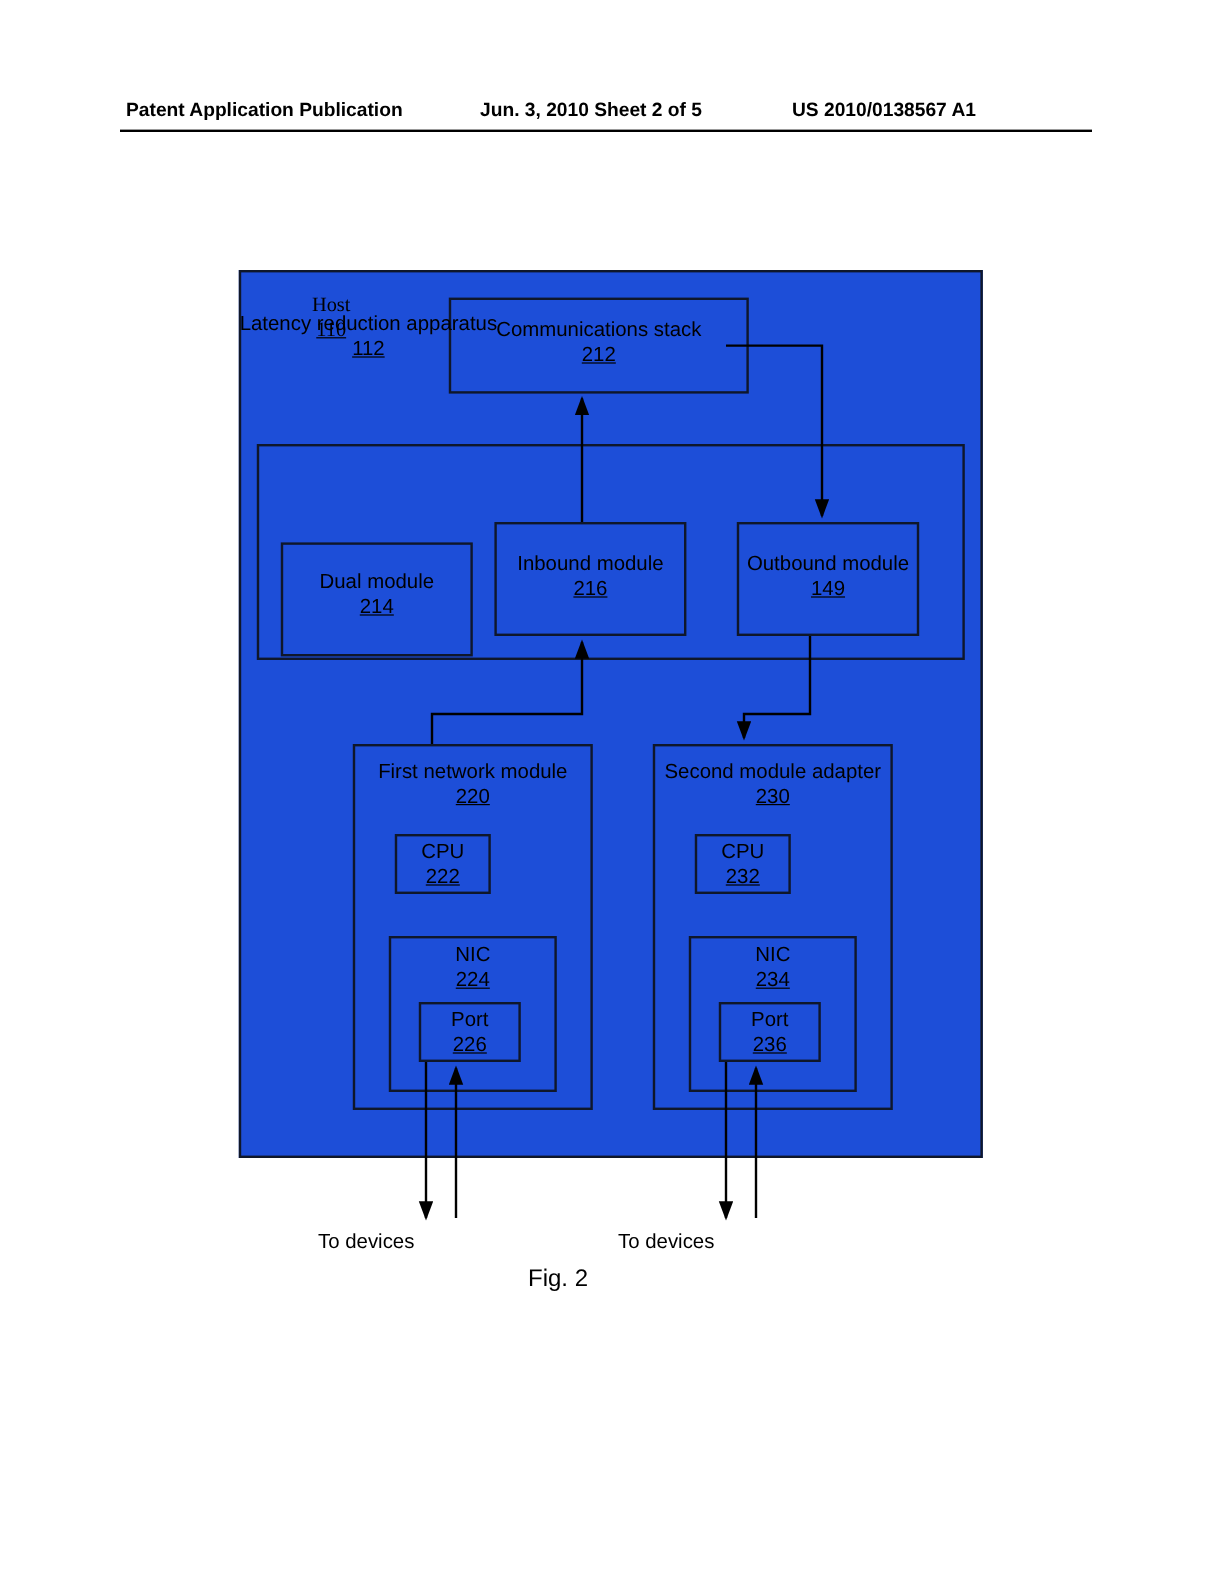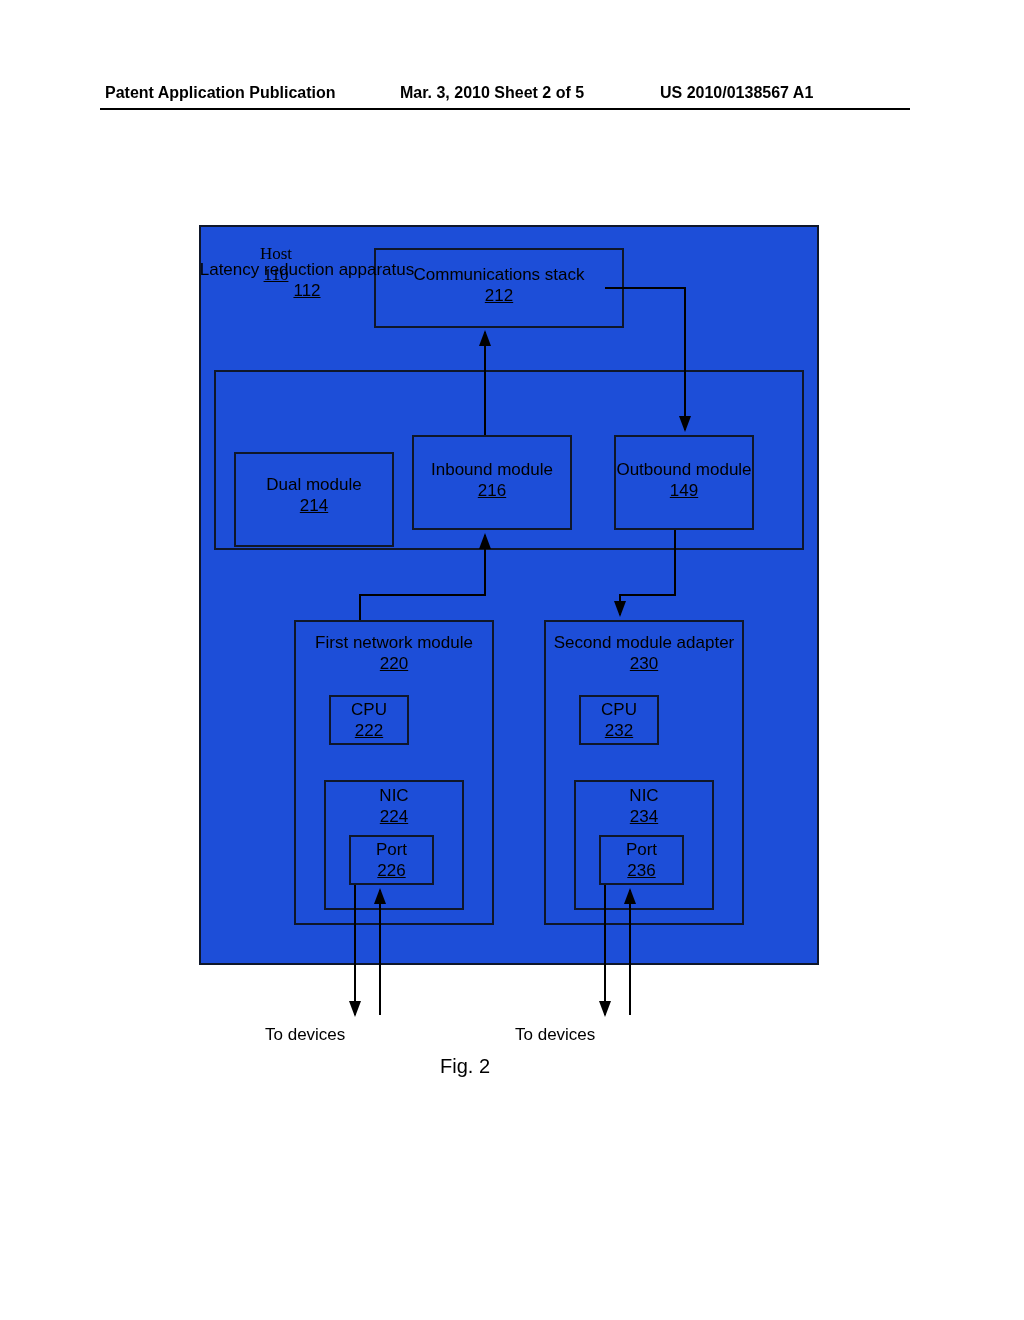--- a/index.html
+++ b/index.html
@@ -52,21 +52,21 @@
     line-height: 1.25;
     font-size: 17px;
   }
   .ref { text-decoration: underline; }
   .host-label { position: absolute; left: 56px; top: 18px; width: 80px; font-family: Liberation Serif, serif; }
   .comm-stack { left: 175px; top: 23px; width: 250px; height: 80px; padding-top: 14px; }
   .apparatus { left: 15px; top: 145px; width: 590px; height: 180px; }
   .apparatus-label { position: absolute; left: 12px; top: 8px; width: 230px; margin-top: 26px; }
   .dual-mod { left: 35px; top: 227px; width: 160px; height: 95px; padding-top: 20px; }
   .inbound-mod { left: 213px; top: 210px; width: 160px; height: 95px; padding-top: 22px; }
-  .outbound-mod { left: 415px; top: 210px; width: 140px; height: 95px; padding-top: 22px; }
+  .outbound-mod { left: 415px; top: 210px; width: 152px; height: 95px; padding-top: 22px; }
   .adapter1 { left: 95px; top: 395px; width: 200px; height: 305px; padding-top: 10px; }
   .adapter2 { left: 345px; top: 395px; width: 200px; height: 305px; padding-top: 10px; }
   .cpu1 { left: 130px; top: 470px; width: 80px; height: 50px; padding-top: 2px; }
   .cpu2 { left: 380px; top: 470px; width: 80px; height: 50px; padding-top: 2px; }
   .nic1 { left: 125px; top: 555px; width: 140px; height: 130px; padding-top: 3px; }
   .nic2 { left: 375px; top: 555px; width: 140px; height: 130px; padding-top: 3px; }
   .port1 { left: 150px; top: 610px; width: 85px; height: 50px; padding-top: 2px; }
   .port2 { left: 400px; top: 610px; width: 85px; height: 50px; padding-top: 2px; }
   .to-devices1 { position: absolute; left: 265px; top: 1025px; font-size: 17px; }
   .to-devices2 { position: absolute; left: 515px; top: 1025px; font-size: 17px; }
@@ -78,21 +78,21 @@
     width: 620px;
     height: 820px;
     pointer-events: none;
   }
 </style>
 </head>
 <body>
 
 <div class="header">
   <span class="left">Patent Application Publication</span>
-  <span class="center">Mar. 3, 2010  Sheet 2 of 5</span>
+  <span class="center">Jun. 3, 2010  Sheet 2 of 5</span>
   <span class="right">US 2010/0138567 A1</span>
 </div>
 <div class="header-line"></div>
 
 <div class="diagram">
   <div class="box host-box"></div>
   <div class="label-group host-label">
     <div>Host</div>
     <div class="ref">110</div>
   </div>

